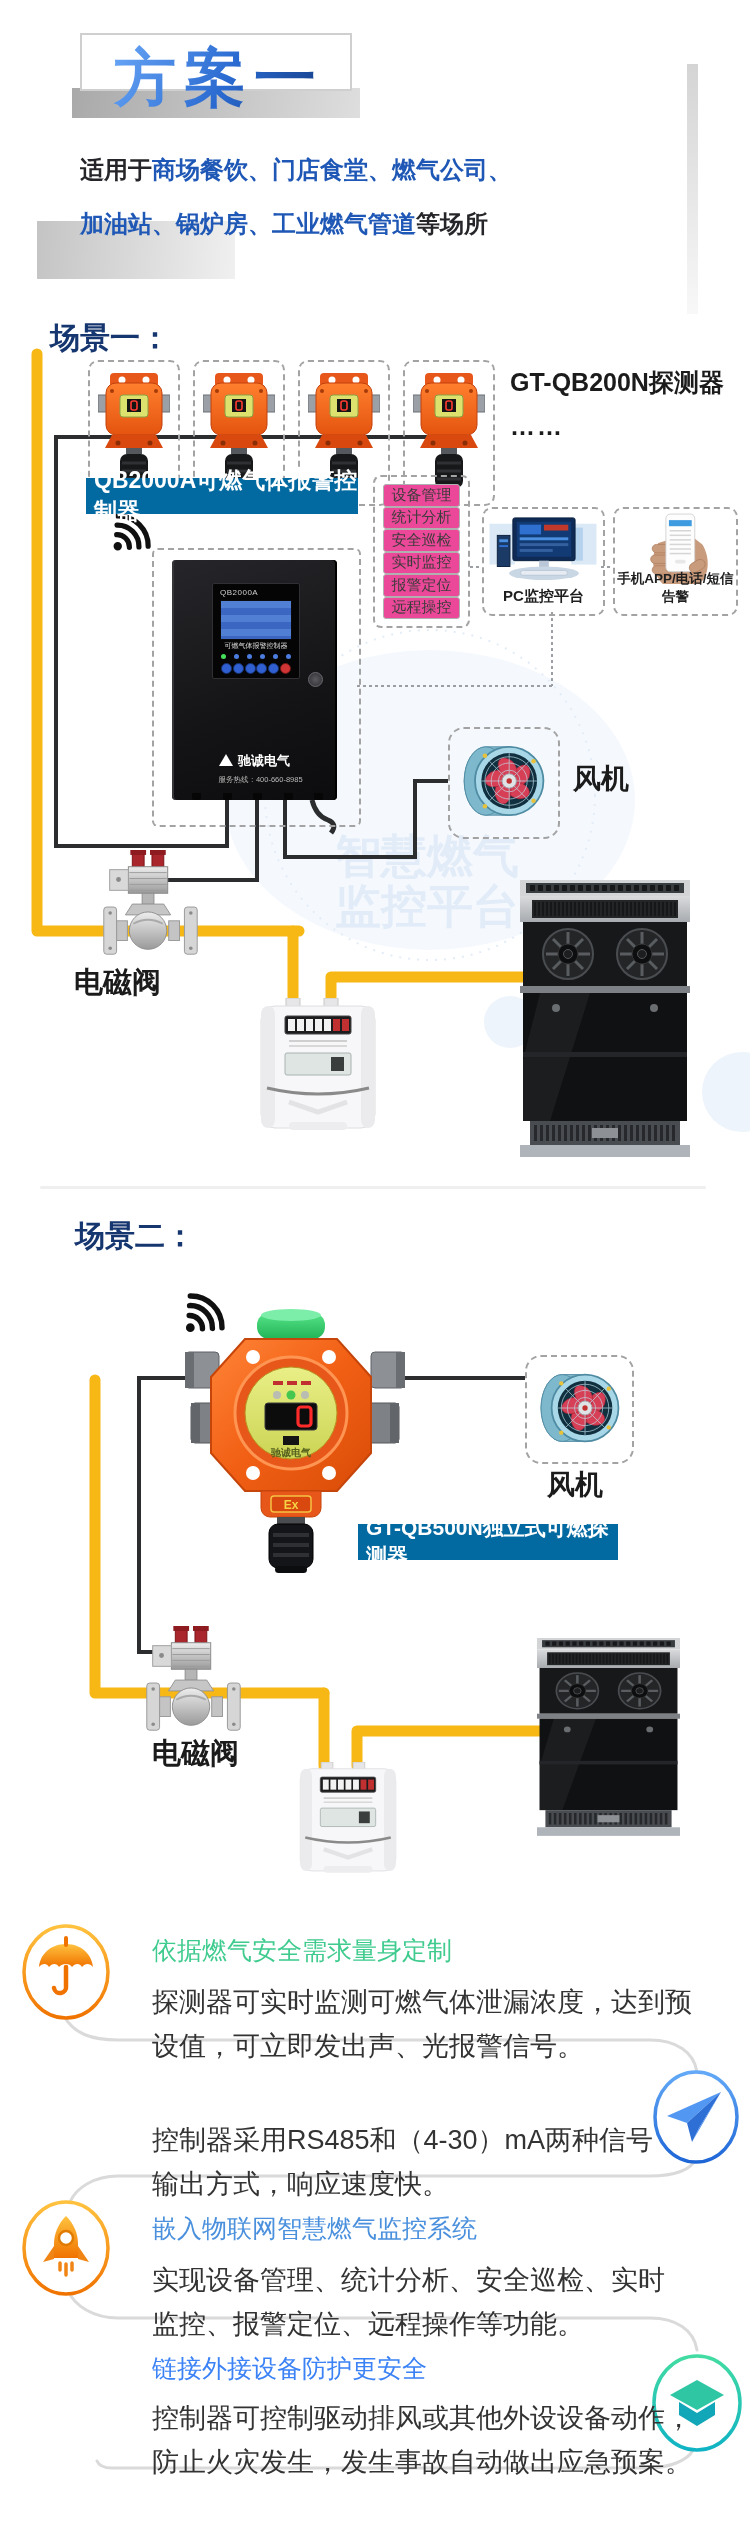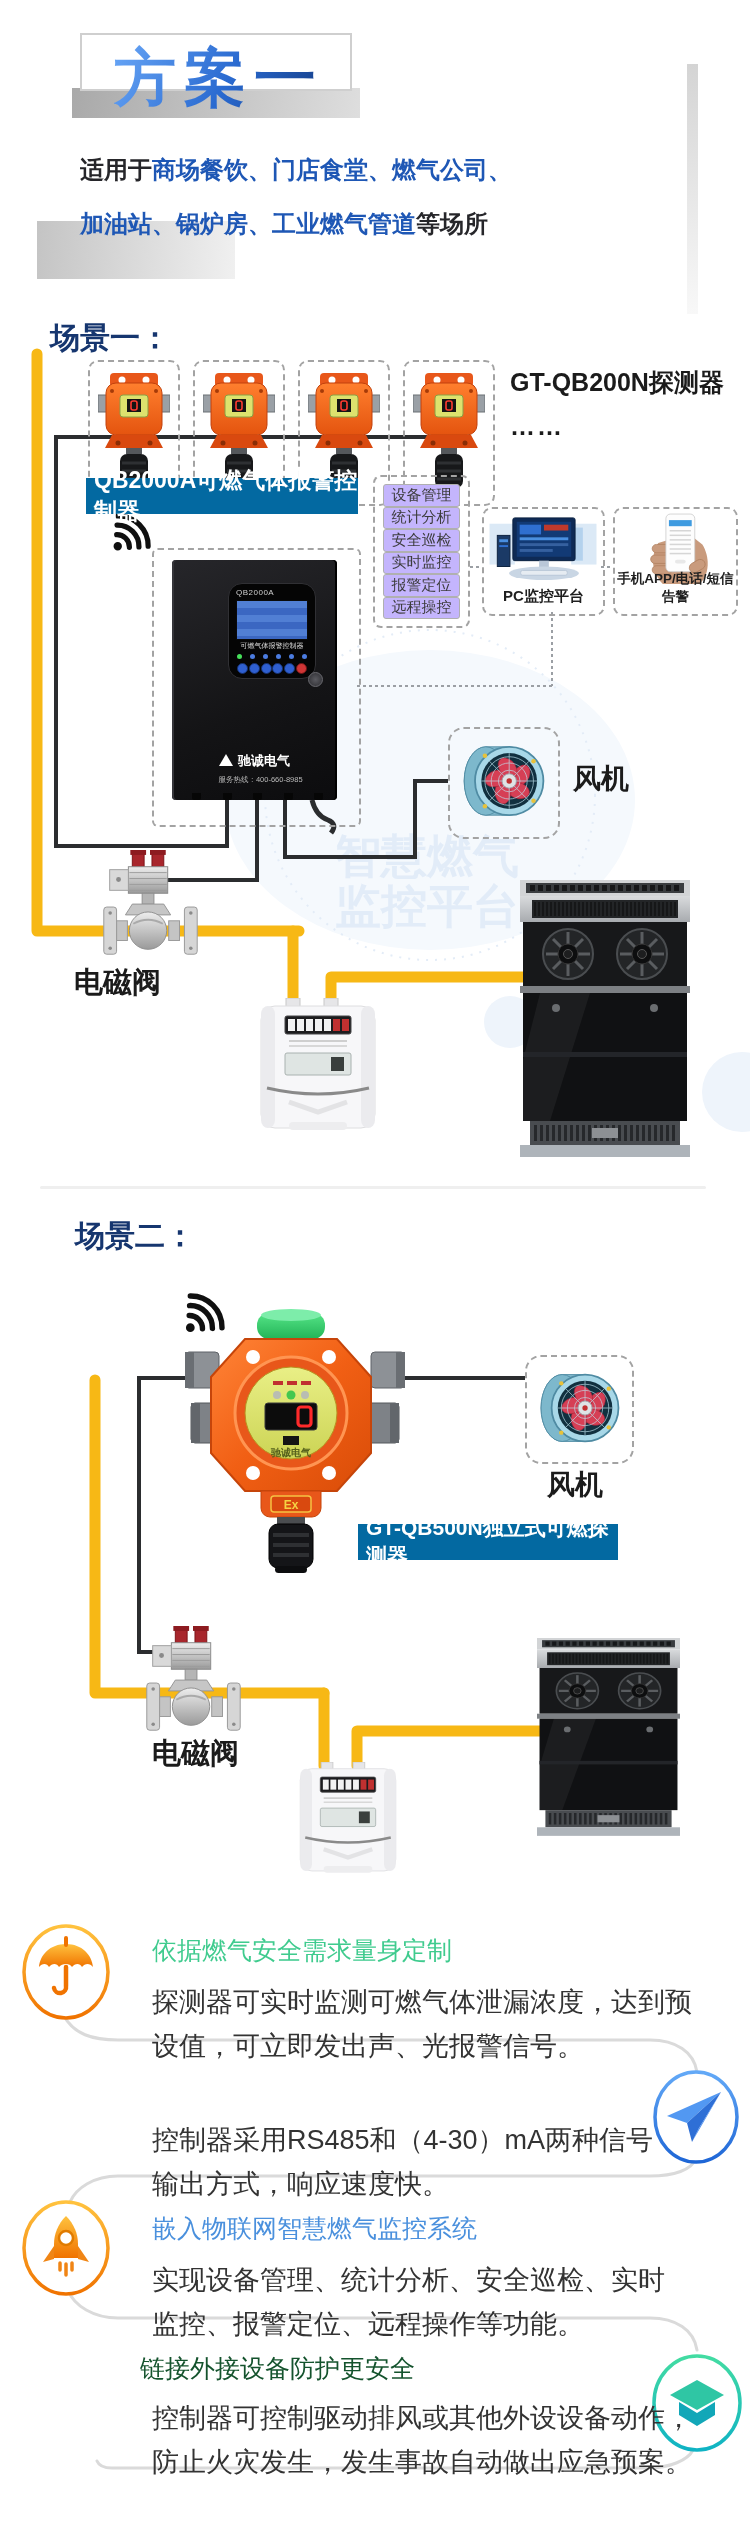--- a/index.html
+++ b/index.html
@@ -24,30 +24,30 @@
 
   
   .dash{border:2px dashed #a3a3a3;border-radius:10px;background:transparent;z-index:3;}
   .dash.r16{border-radius:16px;}
 
   .devlabel{z-index:3;font-weight:bold;color:#1b1b1b;}
   .banner{z-index:4;background:#0369a1;color:#fff;font-weight:bold;display:flex;align-items:center;justify-content:center;padding-left:8px;}
 
   
   .pillcol{display:flex;flex-direction:column;justify-content:space-between;padding:7px 8px;box-sizing:border-box;}
-  .pill{height:21px;background:#c4b5fd;border:1px solid #b0b0b0;border-radius:3px;color:#3c3c3c;
+  .pill{height:21px;background:#ec4899;border:1px solid #b0b0b0;border-radius:3px;color:#3c3c3c;
         font-size:15px;display:flex;align-items:center;justify-content:center;}
 
   .boxlabel{position:absolute;left:0;right:0;bottom:8px;text-align:center;font-weight:bold;color:#1f1f1f;}
 
   
   .controller{left:172px;top:560px;width:165px;height:240px;z-index:4;border-radius:4px;
       background:linear-gradient(160deg,#26262a 0%,#141416 60%,#0c0c0e 100%);
       box-shadow:inset 2px 0 0 #35353a, inset -2px 0 0 #000;}
-  .ctl-panel{position:absolute;left:56px;top:23px;width:86px;height:94px;background:#050505;border:1px solid #303034;border-radius:14px;}
+  .ctl-panel{position:absolute;left:40px;top:23px;width:86px;height:94px;background:#050505;border:1px solid #303034;border-radius:2px;}
   .ctl-model{position:absolute;left:7px;top:4px;font-size:8px;color:#cfcfcf;letter-spacing:.5px;}
   .ctl-lcd{position:absolute;left:7px;top:16px;width:70px;height:38px;border:1px solid #0a0a0a;
       background:repeating-linear-gradient(#517fd4 0 7px,#3b67c2 7px 14px);}
   .ctl-lab{position:absolute;left:0;right:0;top:57px;text-align:center;font-size:7px;color:#e0e0e0;}
   .leds,.btns{position:absolute;left:8px;right:8px;display:flex;justify-content:space-between;}
   .leds{top:70px;}.btns{top:79px;}
   .led{width:5px;height:5px;border-radius:50%;}
   .btn{width:9px;height:9px;border-radius:50%;background:#2f5fd0;border:1px solid #16316e;}
   .btn.red{background:#cf3535;border-color:#6e1616;}
   .ctl-lock{position:absolute;left:136px;top:112px;width:13px;height:13px;border-radius:50%;
@@ -595,18 +595,18 @@
     <span>实现设备管理、统计分析、安全巡检、实时</span><br><span>监控、报警定位、远程操作等功能。</span>
   </div>
 
   <svg class="abs z3" style="left:650px;top:2352px" width="94" height="102" viewBox="0 0 94 102">
     <ellipse cx="47" cy="51" rx="43" ry="47" fill="#fff" stroke="url(#gb-teal)" stroke-width="3.5"></ellipse>
     <g>
       <polygon points="47,28 74,43 47,58 20,43" fill="#2fc6a4"></polygon>
       <path d="M29 50 V63 L47 74 L65 63 V50 L47 61 Z" fill="#12a7b8"></path>
     </g>
   </svg>
-  <div class="abs b-title" style="left:140px;top:2352px;color:#14532d">链接外接设备防护更安全</div>
+  <div class="abs b-title" style="left:152px;top:2352px;color:#3b82f6">链接外接设备防护更安全</div>
   <div class="abs b-body" style="left:152px;top:2396px;width:575px">
     <span>控制器可控制驱动排风或其他外设设备动作，</span><br><span>防止火灾发生，发生事故自动做出应急预案。</span>
   </div>
 
 </div>
 
 </body></html>

